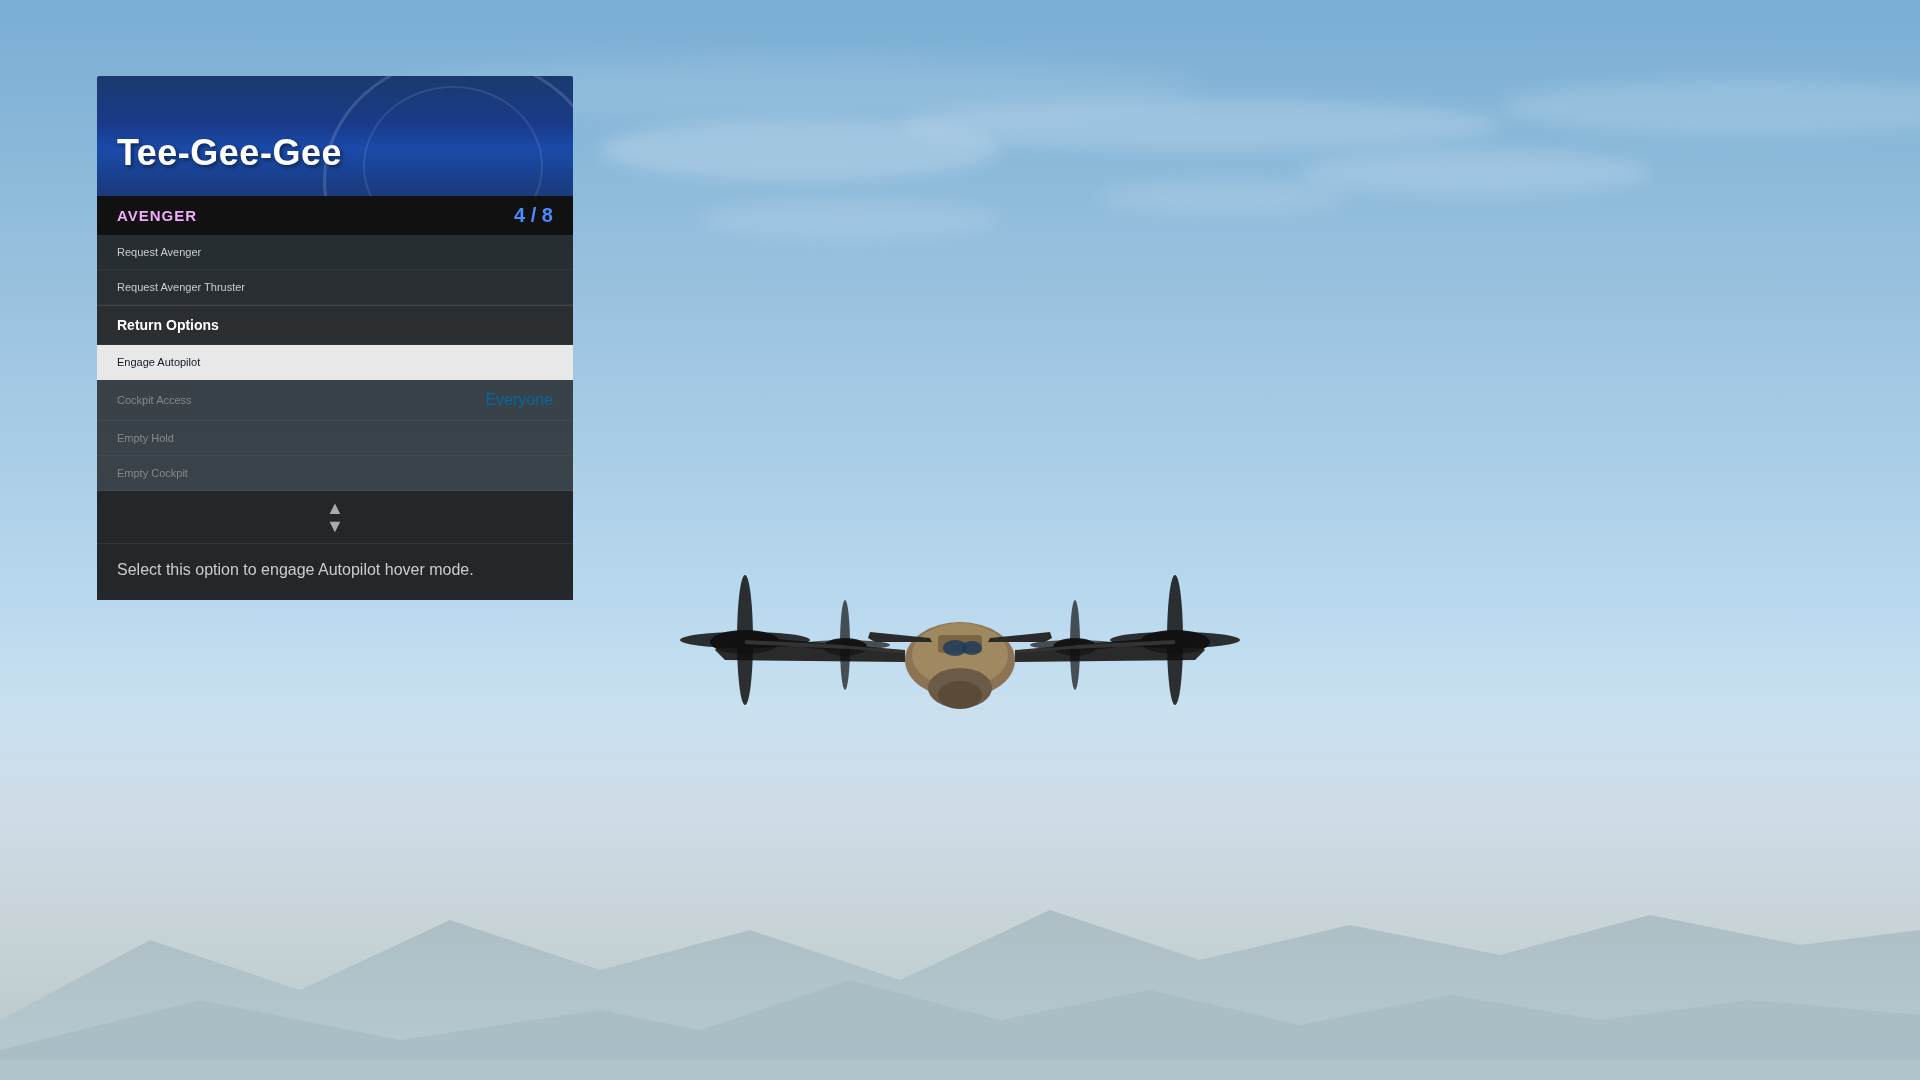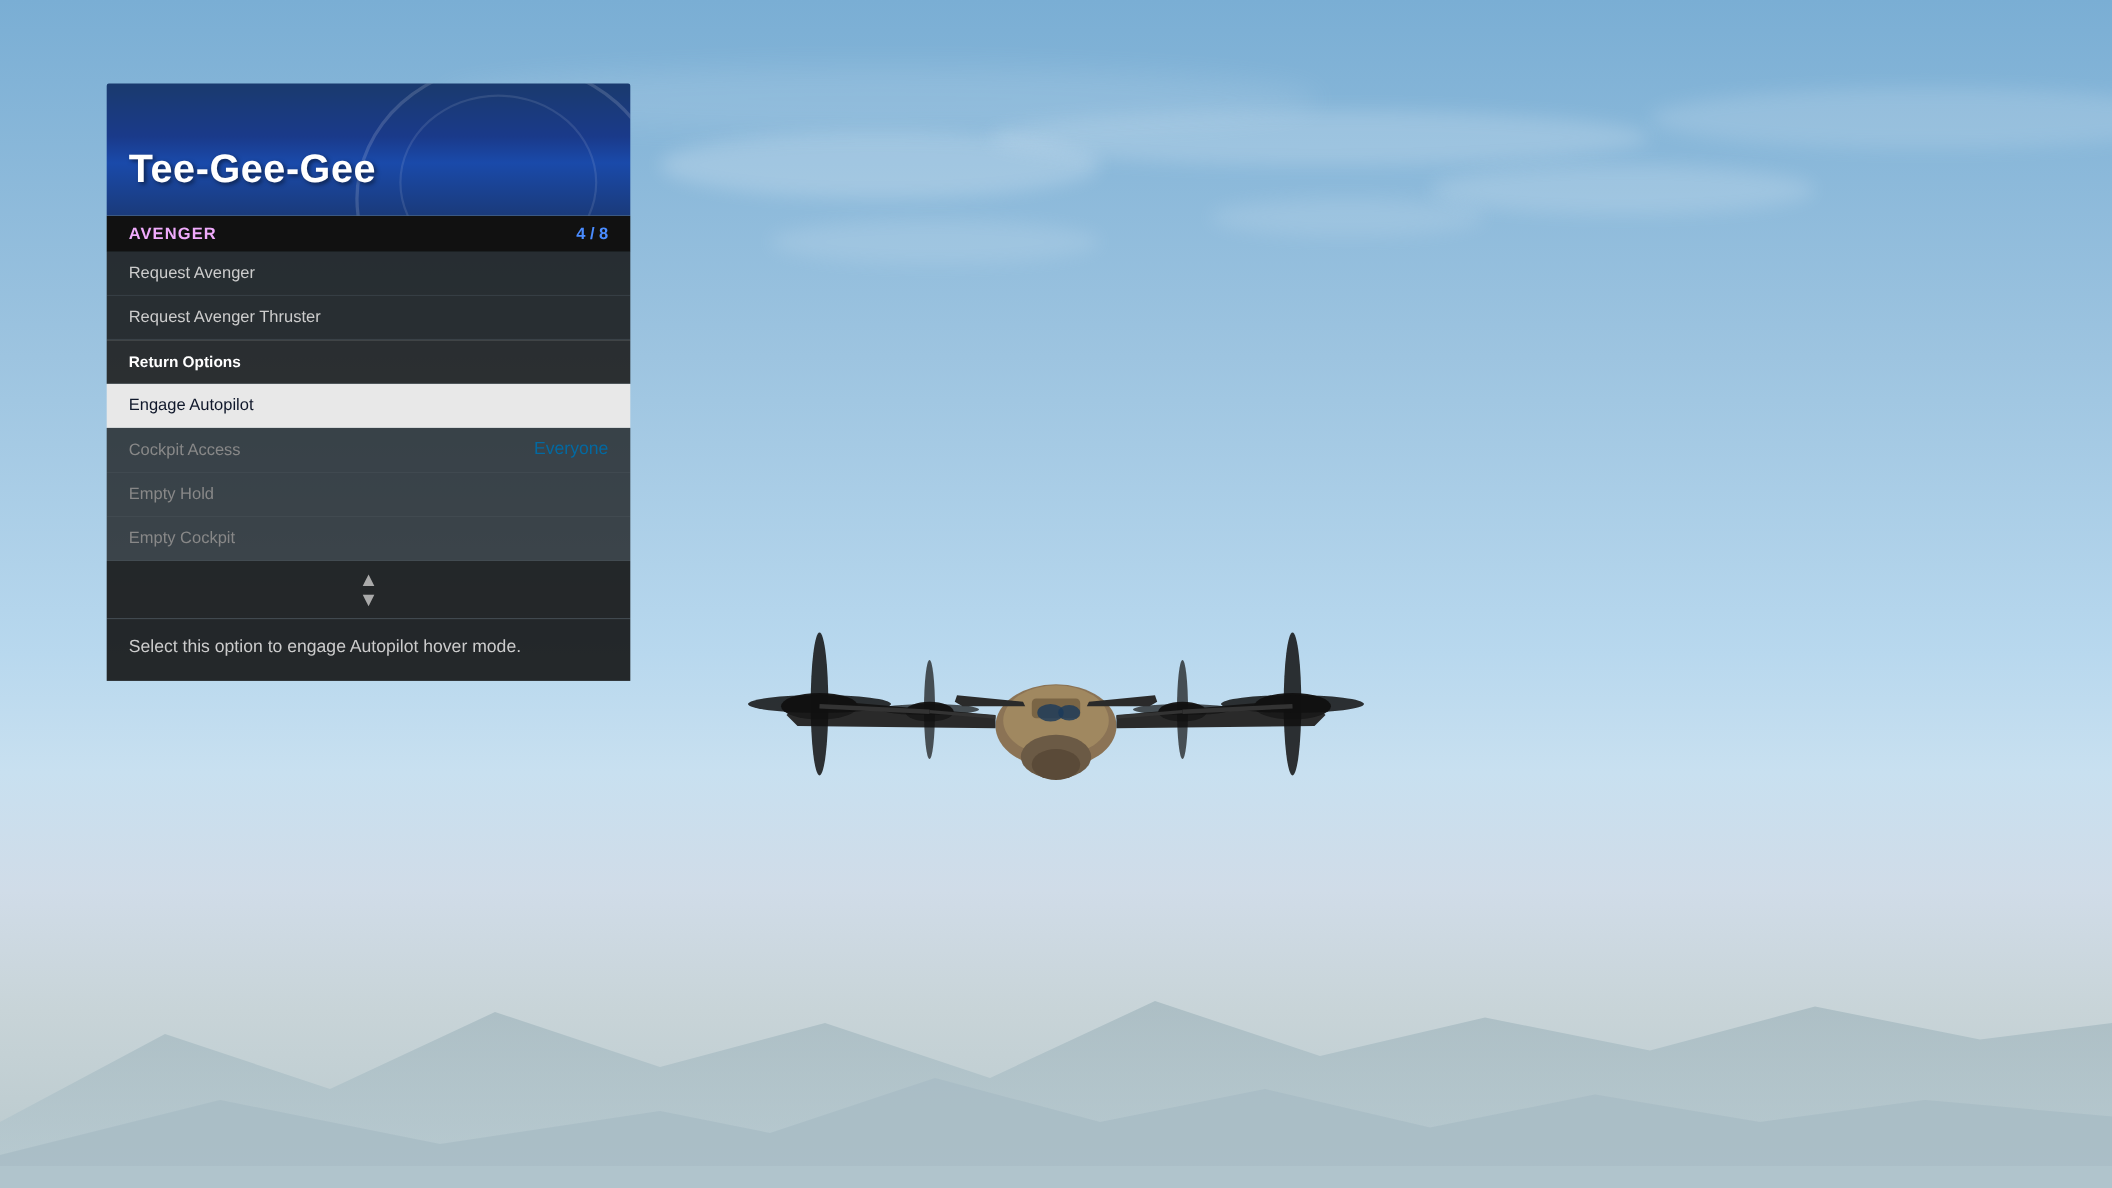--- a/index.html
+++ b/index.html
@@ -123,21 +123,21 @@
     .section-header-title {
       color: #f0abfc;
       font-size: 15px;
       font-weight: 700;
       letter-spacing: 1px;
       text-transform: uppercase;
     }
 
     .section-header-counter {
       color: #4a8cff;
-      font-size: 15px;
+      font-size: 20px;
       font-weight: 700;
     }
 
     
     .menu-items {
       background: rgba(0,0,0,0.0);
     }
 
     .menu-item {
       padding: 11px 20px;
@@ -159,21 +159,21 @@
 
     .menu-item.highlighted {
       background: #e8e8e8;
     }
 
     .menu-item.dimmed {
       background: rgba(20, 20, 20, 0.75);
     }
 
     .menu-item-label {
-      font-size: 15px;
+      font-size: 11px;
       font-weight: 400;
     }
 
     .menu-item.normal .menu-item-label {
       color: #cccccc;
     }
 
     .menu-item.separator .menu-item-label {
       color: #ffffff;
       font-weight: 700;

